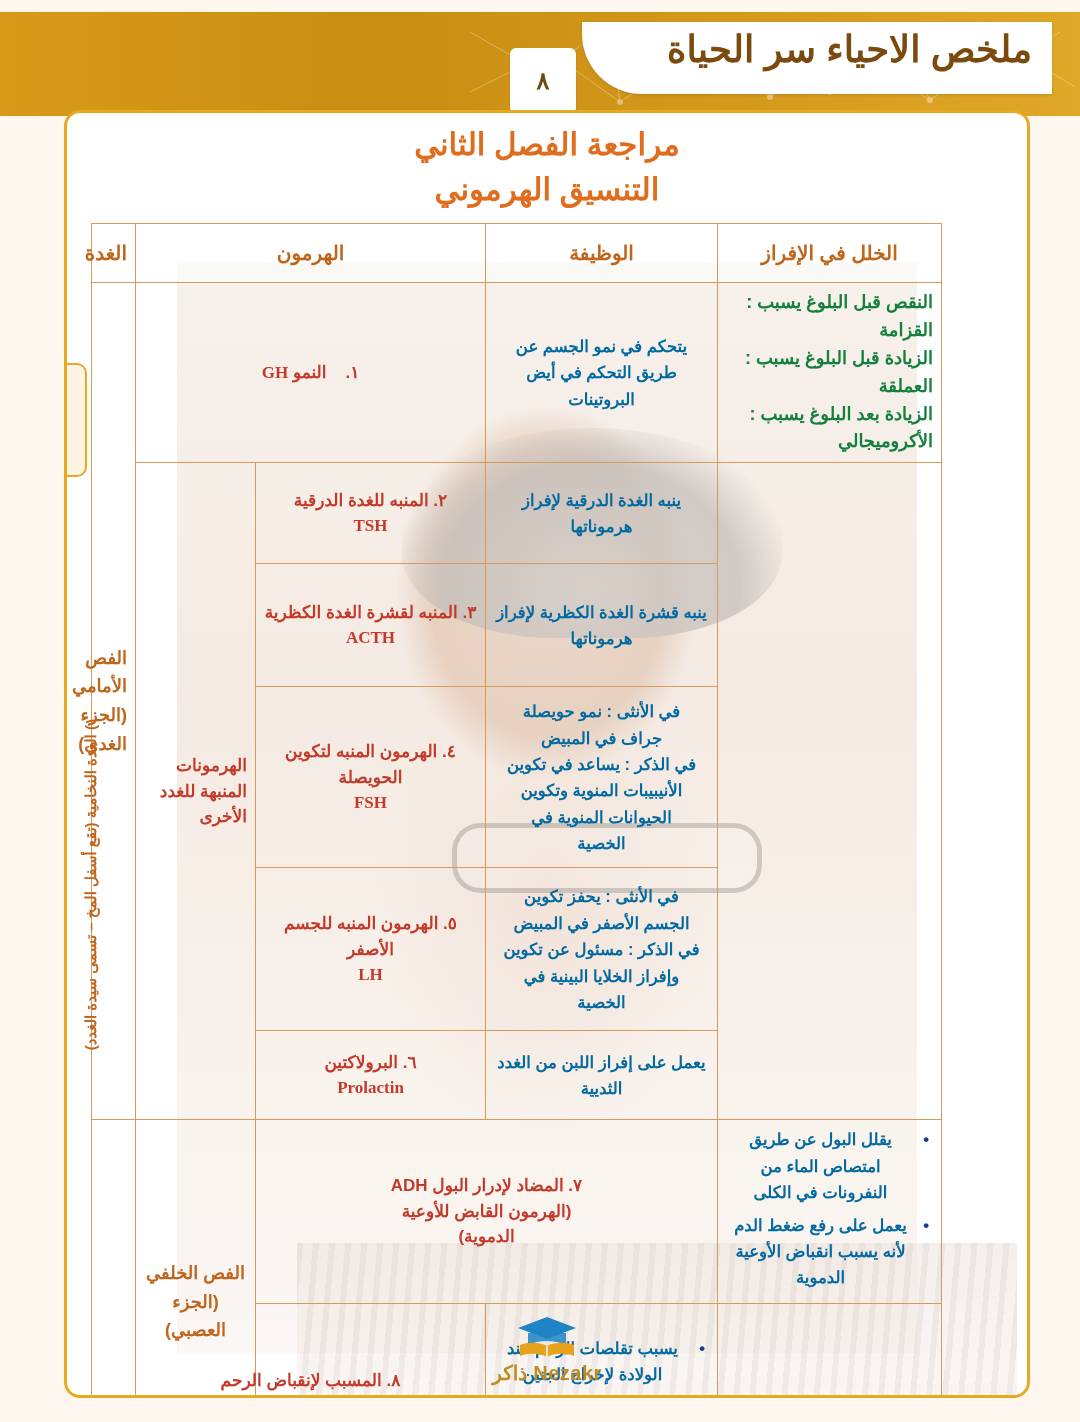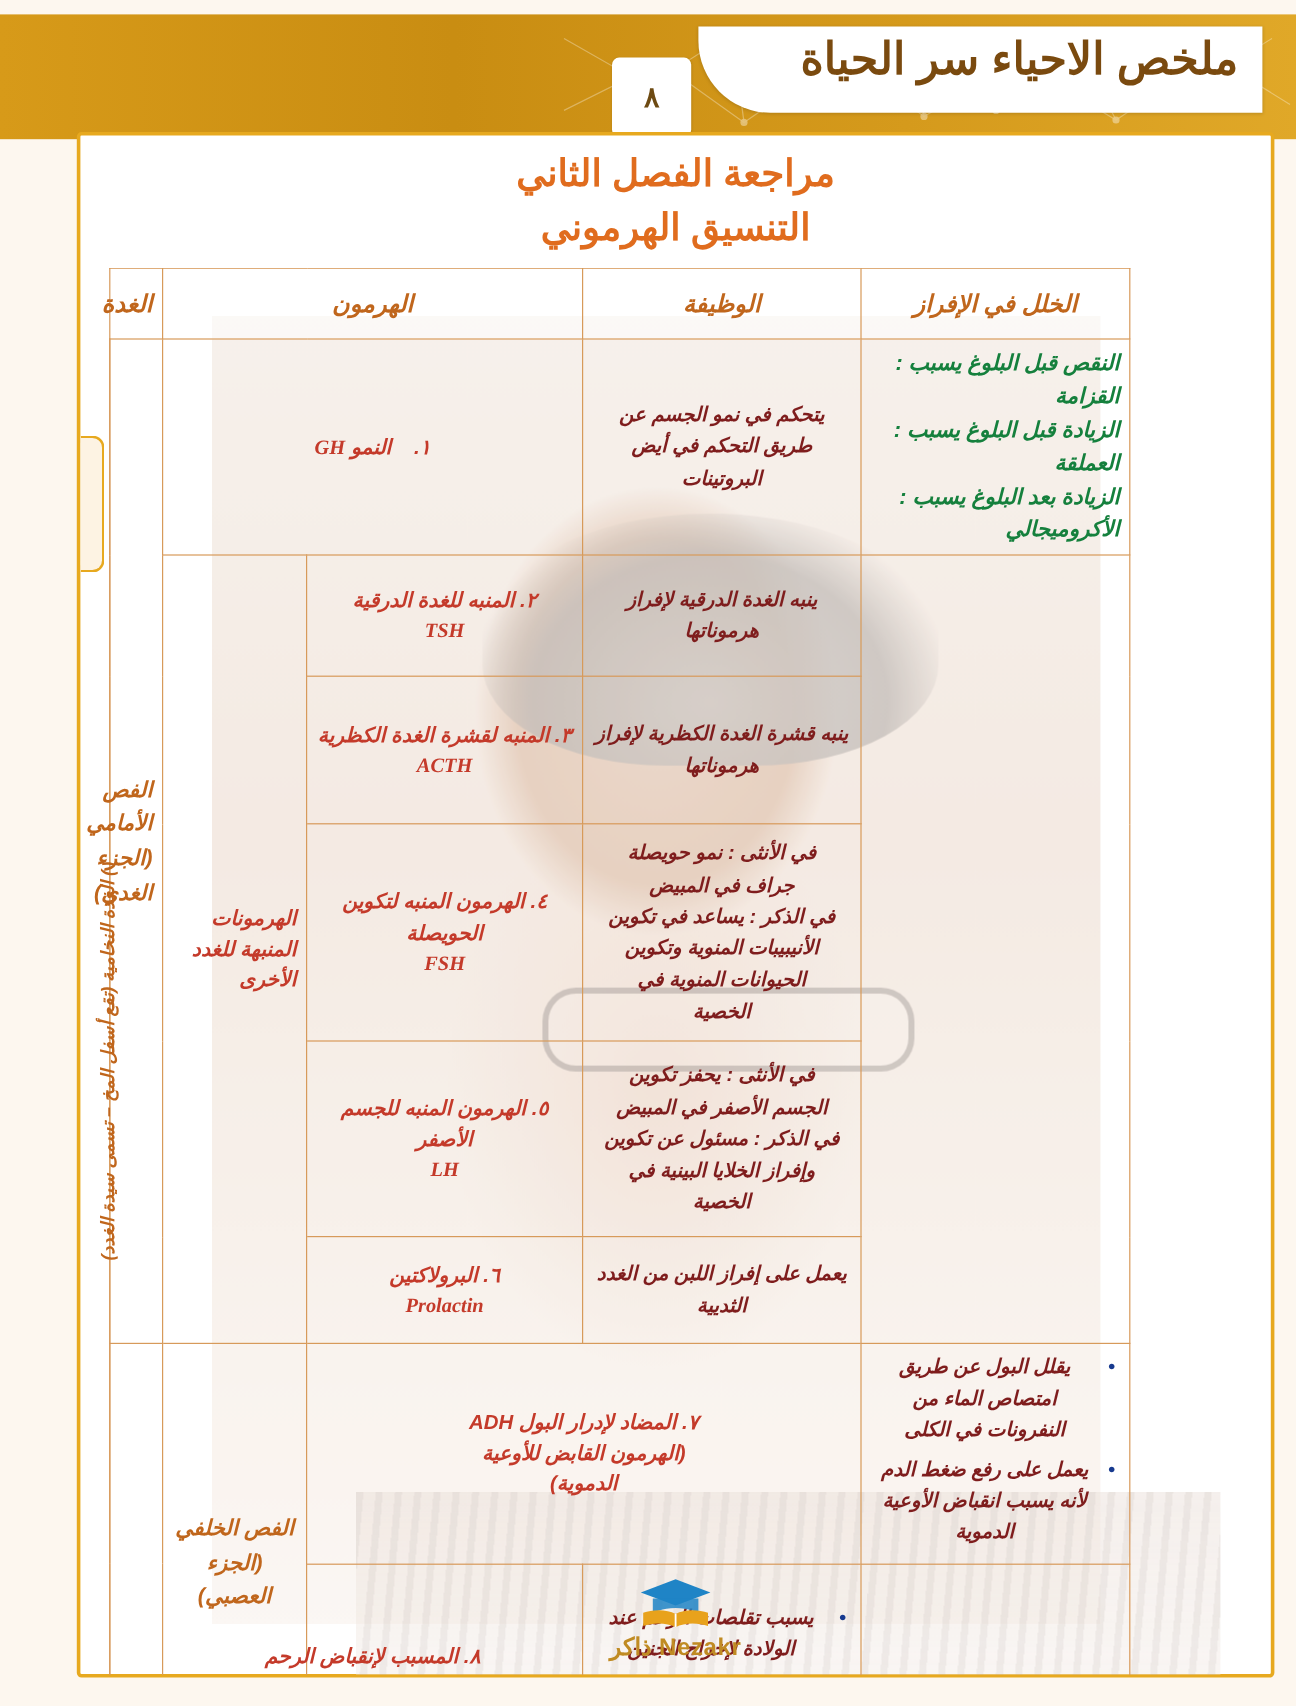--- a/index.html
+++ b/index.html
@@ -41,23 +41,22 @@
     display:flex;align-items:center;justify-content:center;
     font-size:24px;color:#6d4a12;font-weight:bold;
     box-shadow:0 1px 2px rgba(0,0,0,.12);
   }
 
   
   .page{
     position:absolute;left:64px;top:110px;width:960px;height:1282px;
     background:#ffffff;
     border:3px solid #e7a91f;
-    border-radius:4px;
+    border-radius:16px;
     overflow:hidden;
-    padding-left:32px;
   }
   .left-tab{
     position:absolute;left:0;top:250px;width:18px;height:110px;
     background:#fdf3e3;border:2px solid #e7a91f;border-left:none;
     border-radius:0 10px 10px 0;
   }
 
   
   .bg-photo{
     position:absolute;left:110px;top:150px;width:740px;height:1090px;
@@ -95,35 +94,34 @@
   table.main{
     position:absolute;left:24px;top:110px;
     width:826px;border-collapse:collapse;
     direction:rtl;
     table-layout:fixed;
   }
   table.main th, table.main td{
     border:1.6px solid #d79a5a;
     vertical-align:middle;
     padding:6px 8px;
-    font-style:italic;
   }
   table.main th{
     color:#c0661c;font-size:20px;font-weight:bold;height:46px;background:rgba(255,255,255,.55);
   }
   .c-gland{width:120px;}
   .c-horm{width:230px;}
   .c-func{width:232px;}
   .c-dys{width:224px;}
 
   td.dys{
     color:#15803d;font-size:18px;font-weight:bold;line-height:1.55;
   }
   td.func{
-    color:#7f1d1d;font-size:16.5px;font-weight:bold;line-height:1.6;text-align:center;
+    color:#0369a1;font-size:16.5px;font-weight:bold;line-height:1.6;text-align:center;
   }
   td.func ul{margin:0;padding:0 18px 0 0;list-style:none;text-align:center;}
   td.func ul li{position:relative;margin-bottom:6px;}
   td.func ul li:before{
     content:"•";position:absolute;right:-14px;top:0;color:#173a8f;
   }
   td.horm{
     color:#c43a2a;font-size:17px;font-weight:bold;line-height:1.5;text-align:center;
   }
   td.horm .en{font-family:"Liberation Serif", serif;text-align:center;}

